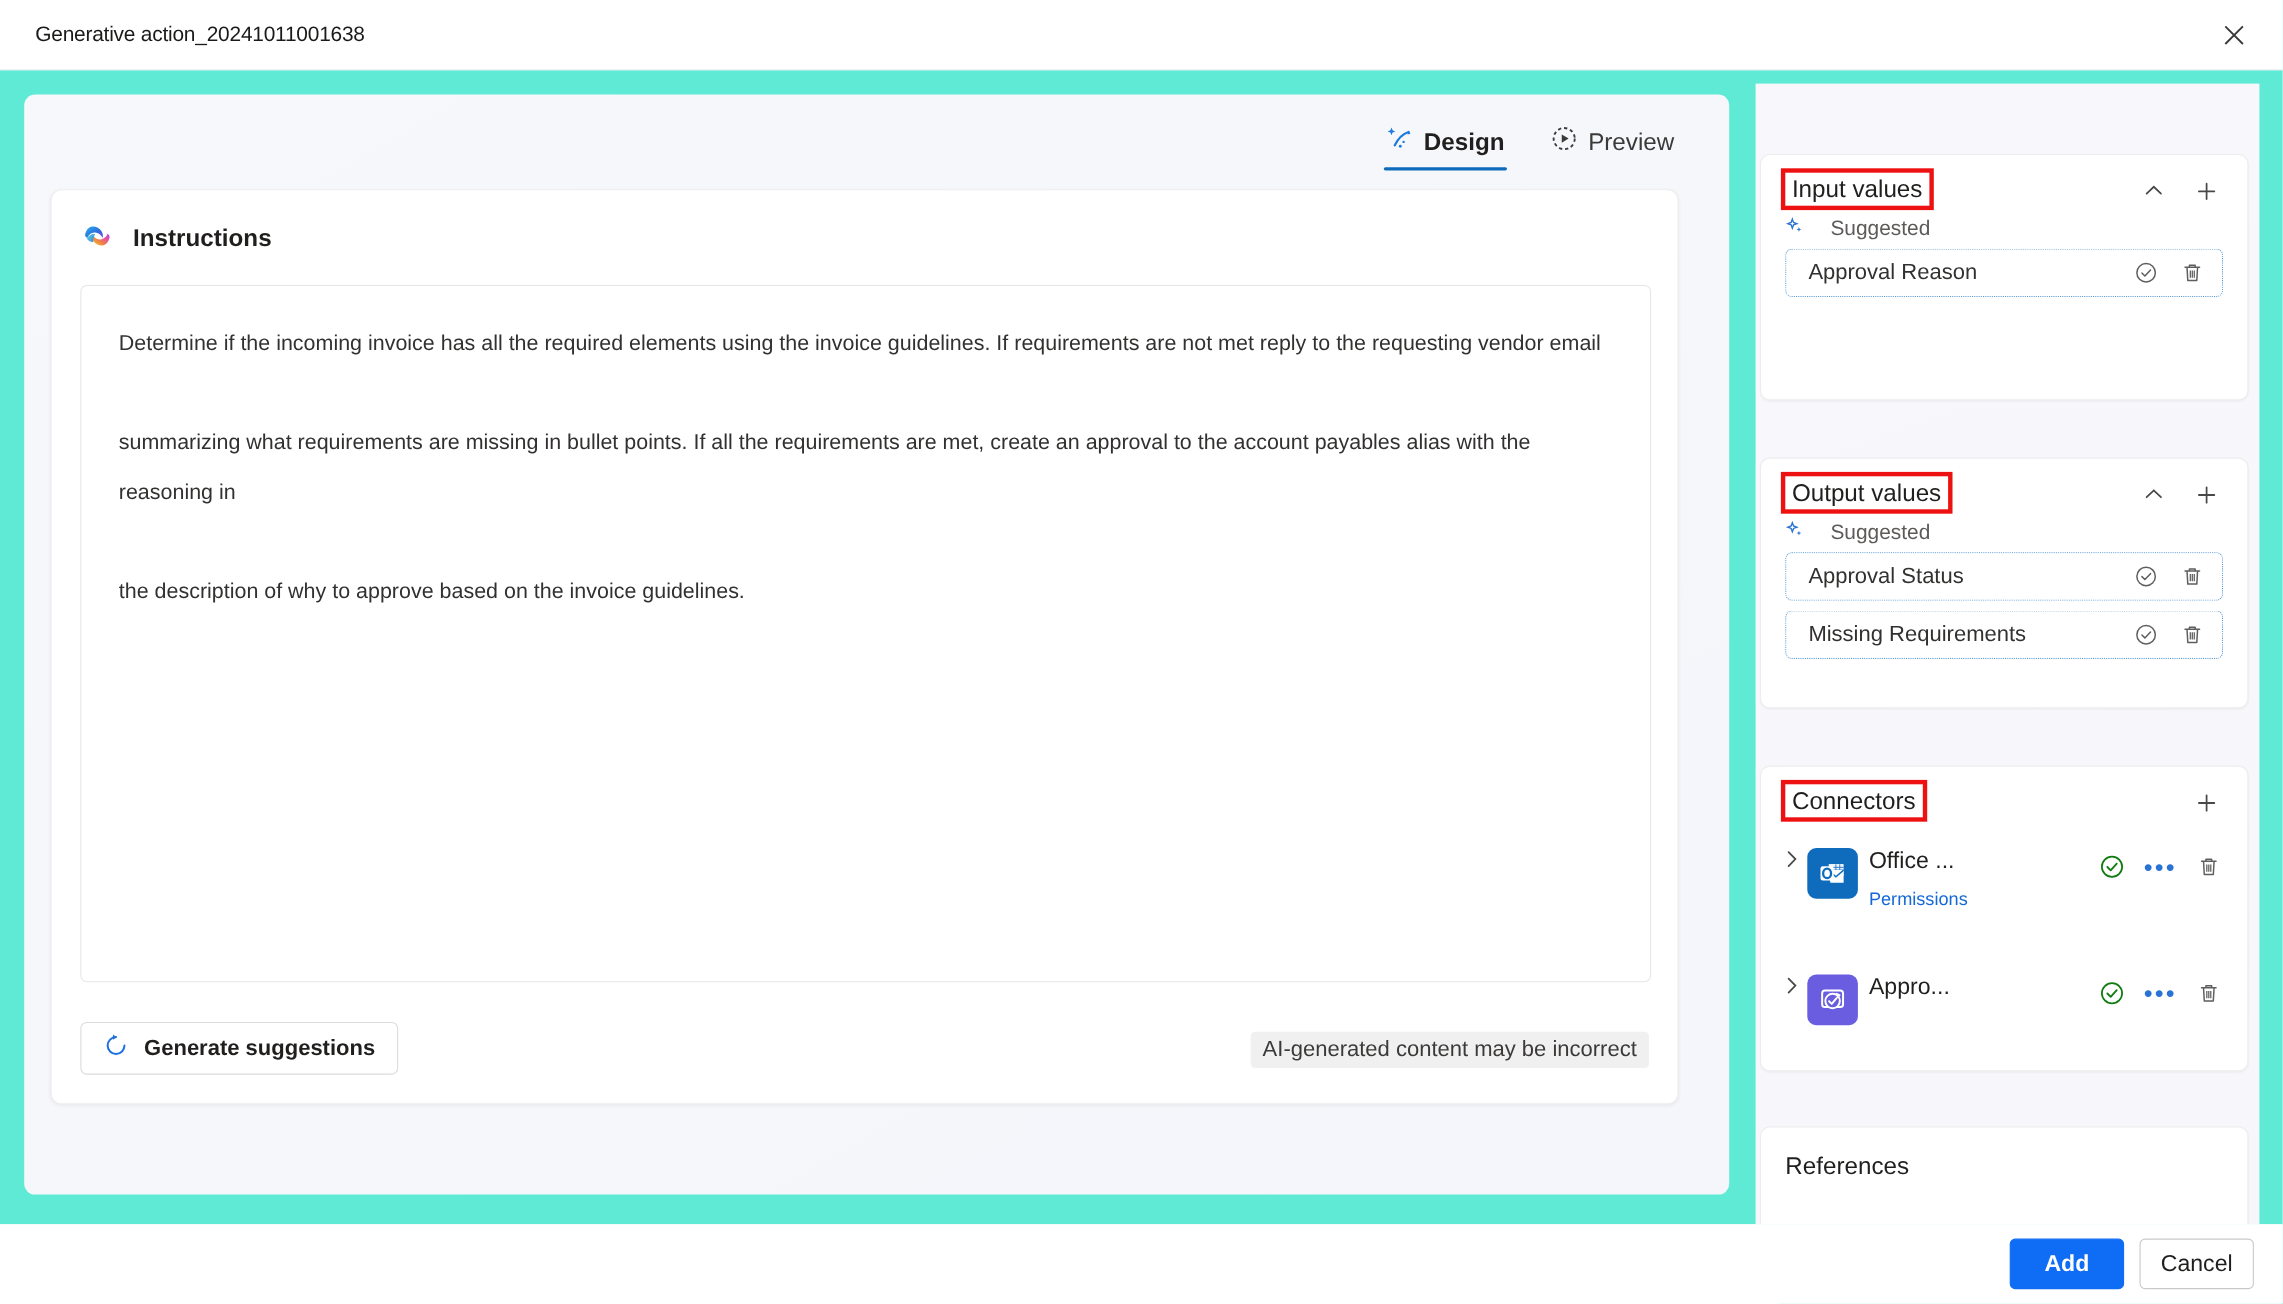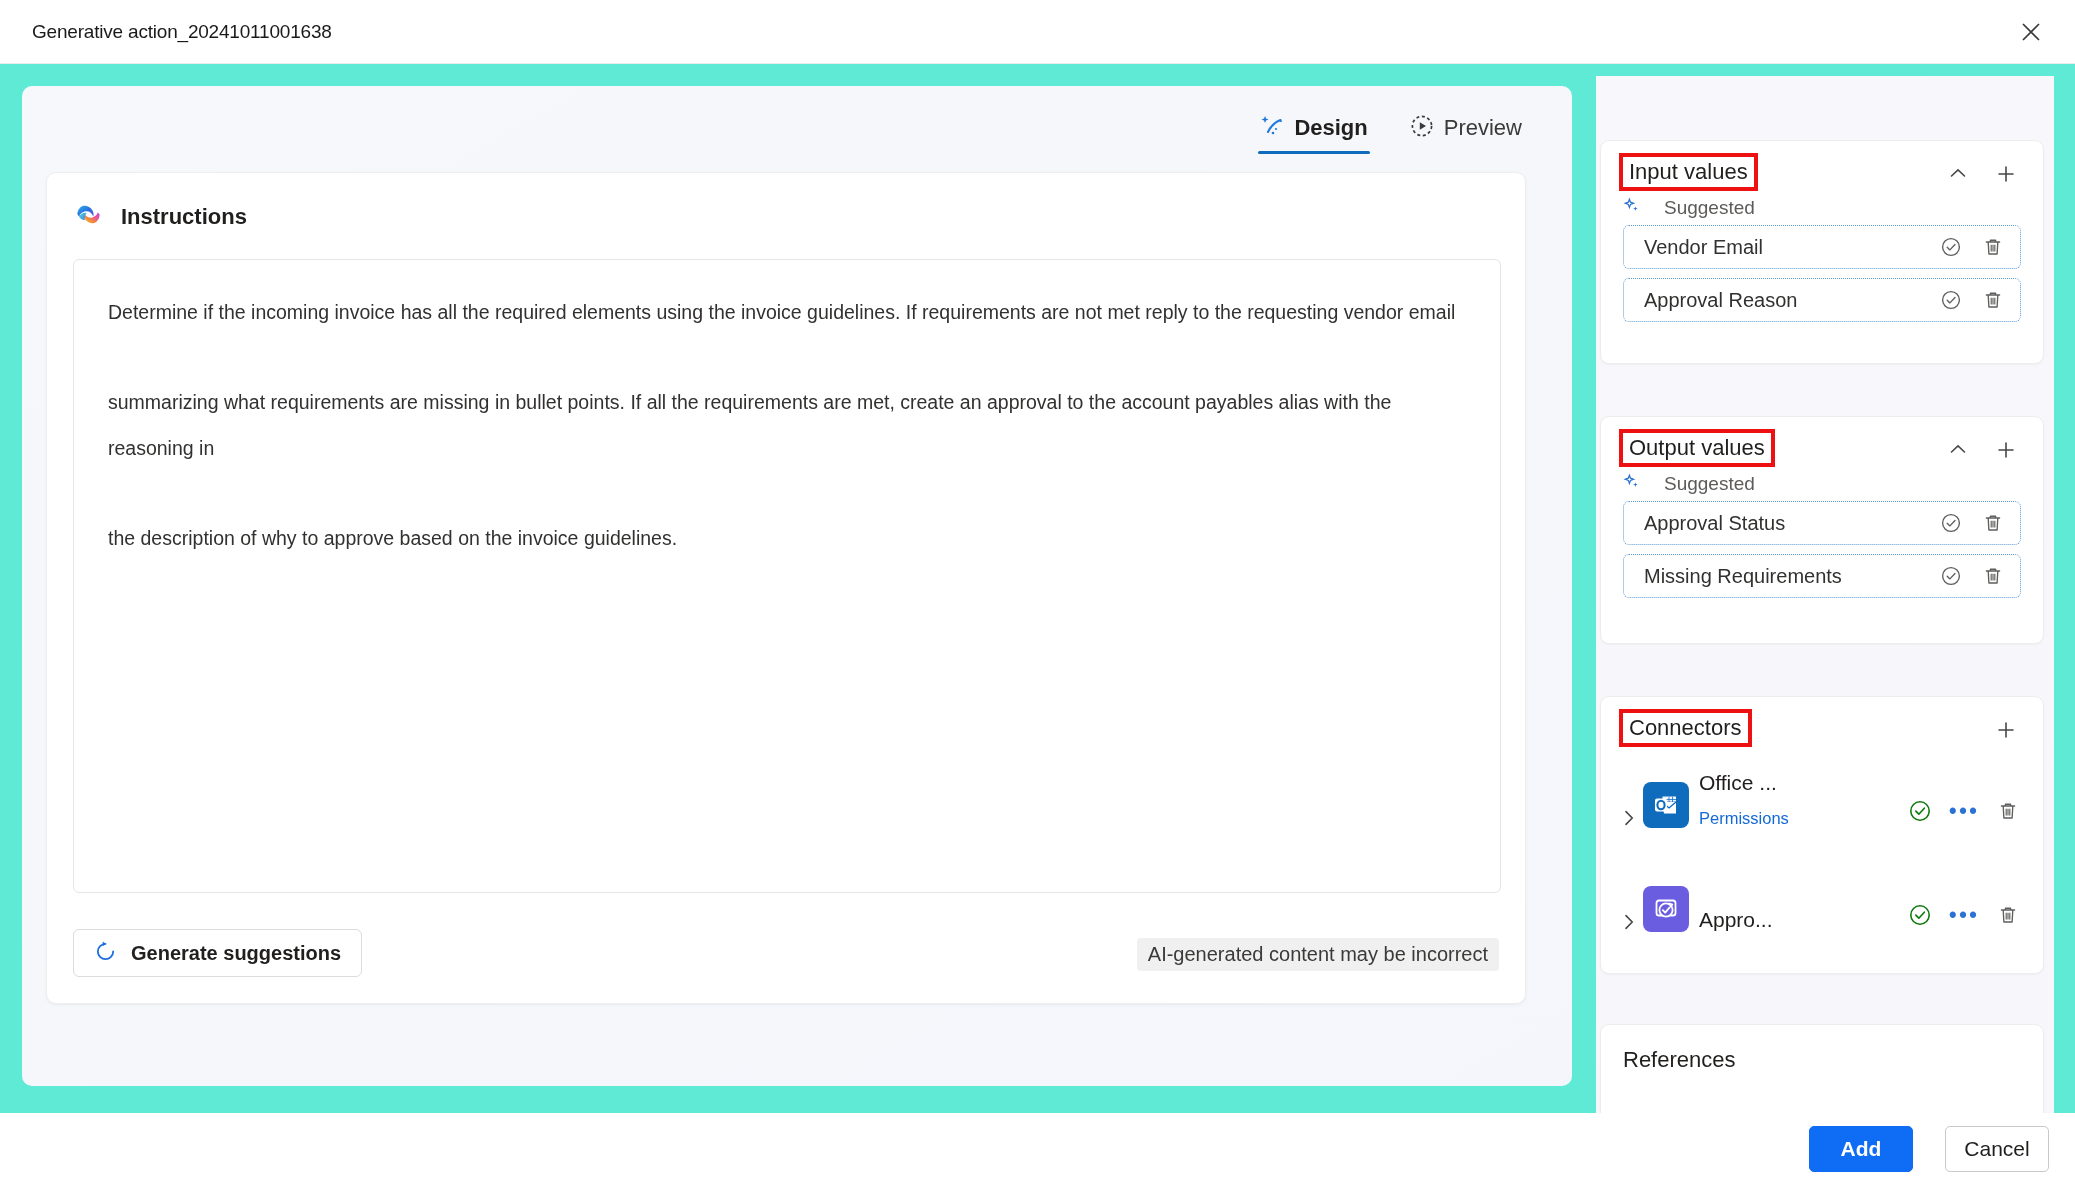--- a/index.html
+++ b/index.html
@@ -173,21 +173,21 @@
     border-radius: 6px;
     display: flex; align-items: center;
     padding: 0 10px 0 20px;
     background: #ffffff;
     cursor: pointer;
   }
   .value-name { flex: 1; font-size: 20px; color: #323130; }
   .pill-actions { display: flex; align-items: center; gap: 8px; }
 
   .conn-row {
-    display: flex; align-items: flex-end;
+    display: flex; align-items: flex-start;
     padding: 14px 18px 14px 14px;
   }
   .conn-chevron { width: 28px; display:flex; align-items:center; justify-content:center; cursor: pointer; }
   .conn-icon {
     width: 46px; height: 46px;
     border-radius: 8px;
     display: flex; align-items: center; justify-content: center;
     flex: 0 0 auto;
   }
   .conn-icon.outlook { background: #0f6cbd; }
@@ -205,21 +205,21 @@
   .dots { font-size: 23px; color: #2a72d4; letter-spacing: 2px; cursor: pointer; line-height: 1; }
 
   .refs-title { font-size: 22px; color: #201f1e; padding: 22px 0 0 22px; }
 
   
   .footer {
     position: absolute; left: 0; bottom: 0;
     width: 2075px; height: 72px;
     background: #ffffff;
     display: flex; align-items: center; justify-content: flex-end;
-    gap: 32px; padding-right: 26px;
+    gap: 14px; padding-right: 26px;
   }
   .btn {
     height: 46px; min-width: 104px;
     border-radius: 5px;
     font-size: 21px;
     display: flex; align-items: center; justify-content: center;
     cursor: pointer;
   }
   .btn-primary { background: #0f6cf5; color: #ffffff; border: 1px solid #0f6cf5; font-weight: 600; }
   .btn-secondary { background: #ffffff; color: #201f1e; border: 1px solid #c9c9c9; }
@@ -336,37 +336,20 @@
       <div class="suggested-row">
         <span>
           <svg width="18" height="18" viewBox="0 0 18 18">
             <path d="M6.4 2.2 L7.5 5.2 L10.5 6.3 L7.5 7.4 L6.4 10.4 L5.3 7.4 L2.3 6.3 L5.3 5.2 Z" fill="none" stroke="#2a72d4" stroke-width="1.25"></path>
             <path d="M12.4 9.4 L13 11 L14.6 11.6 L13 12.2 L12.4 13.8 L11.8 12.2 L10.2 11.6 L11.8 11 Z" fill="#2a72d4"></path>
           </svg>
         </span>
         <span class="suggested-label">Suggested</span>
       </div>
       <div class="value-pill">
-        <span class="value-name">Vendor Email</span>
-        <span class="pill-actions">
-          <span class="icon-btn">
-            <svg width="24" height="24" viewBox="0 0 24 24">
-                <circle cx="12" cy="12" r="8.4" fill="none" stroke="#5f5e5c" stroke-width="1.35"></circle>
-                <path d="M8.2 12.2 L10.9 14.9 L16 9.5" stroke="#5f5e5c" stroke-width="1.35" fill="none" stroke-linecap="round" stroke-linejoin="round"></path>
-              </svg>
-          </span>
-          <span class="icon-btn">
-            <svg width="24" height="24" viewBox="0 0 24 24">
-                <path d="M5.4 7 L18.6 7 M9.4 7 L9.4 5.2 L14.6 5.2 L14.6 7 M7.2 7 L7.9 19 L16.1 19 L16.8 7" stroke="#5f5e5c" stroke-width="1.35" fill="none" stroke-linecap="round" stroke-linejoin="round"></path>
-                <path d="M10.2 9.8 L10.2 16.4 M12 9.8 L12 16.4 M13.8 9.8 L13.8 16.4" stroke="#5f5e5c" stroke-width="1.15"></path>
-              </svg>
-          </span>
-        </span>
-      </div>
-      <div class="value-pill">
         <span class="value-name">Approval Reason</span>
         <span class="pill-actions">
           <span class="icon-btn">
             <svg width="24" height="24" viewBox="0 0 24 24">
                 <circle cx="12" cy="12" r="8.4" fill="none" stroke="#5f5e5c" stroke-width="1.35"></circle>
                 <path d="M8.2 12.2 L10.9 14.9 L16 9.5" stroke="#5f5e5c" stroke-width="1.35" fill="none" stroke-linecap="round" stroke-linejoin="round"></path>
               </svg>
           </span>
           <span class="icon-btn">
             <svg width="24" height="24" viewBox="0 0 24 24">

